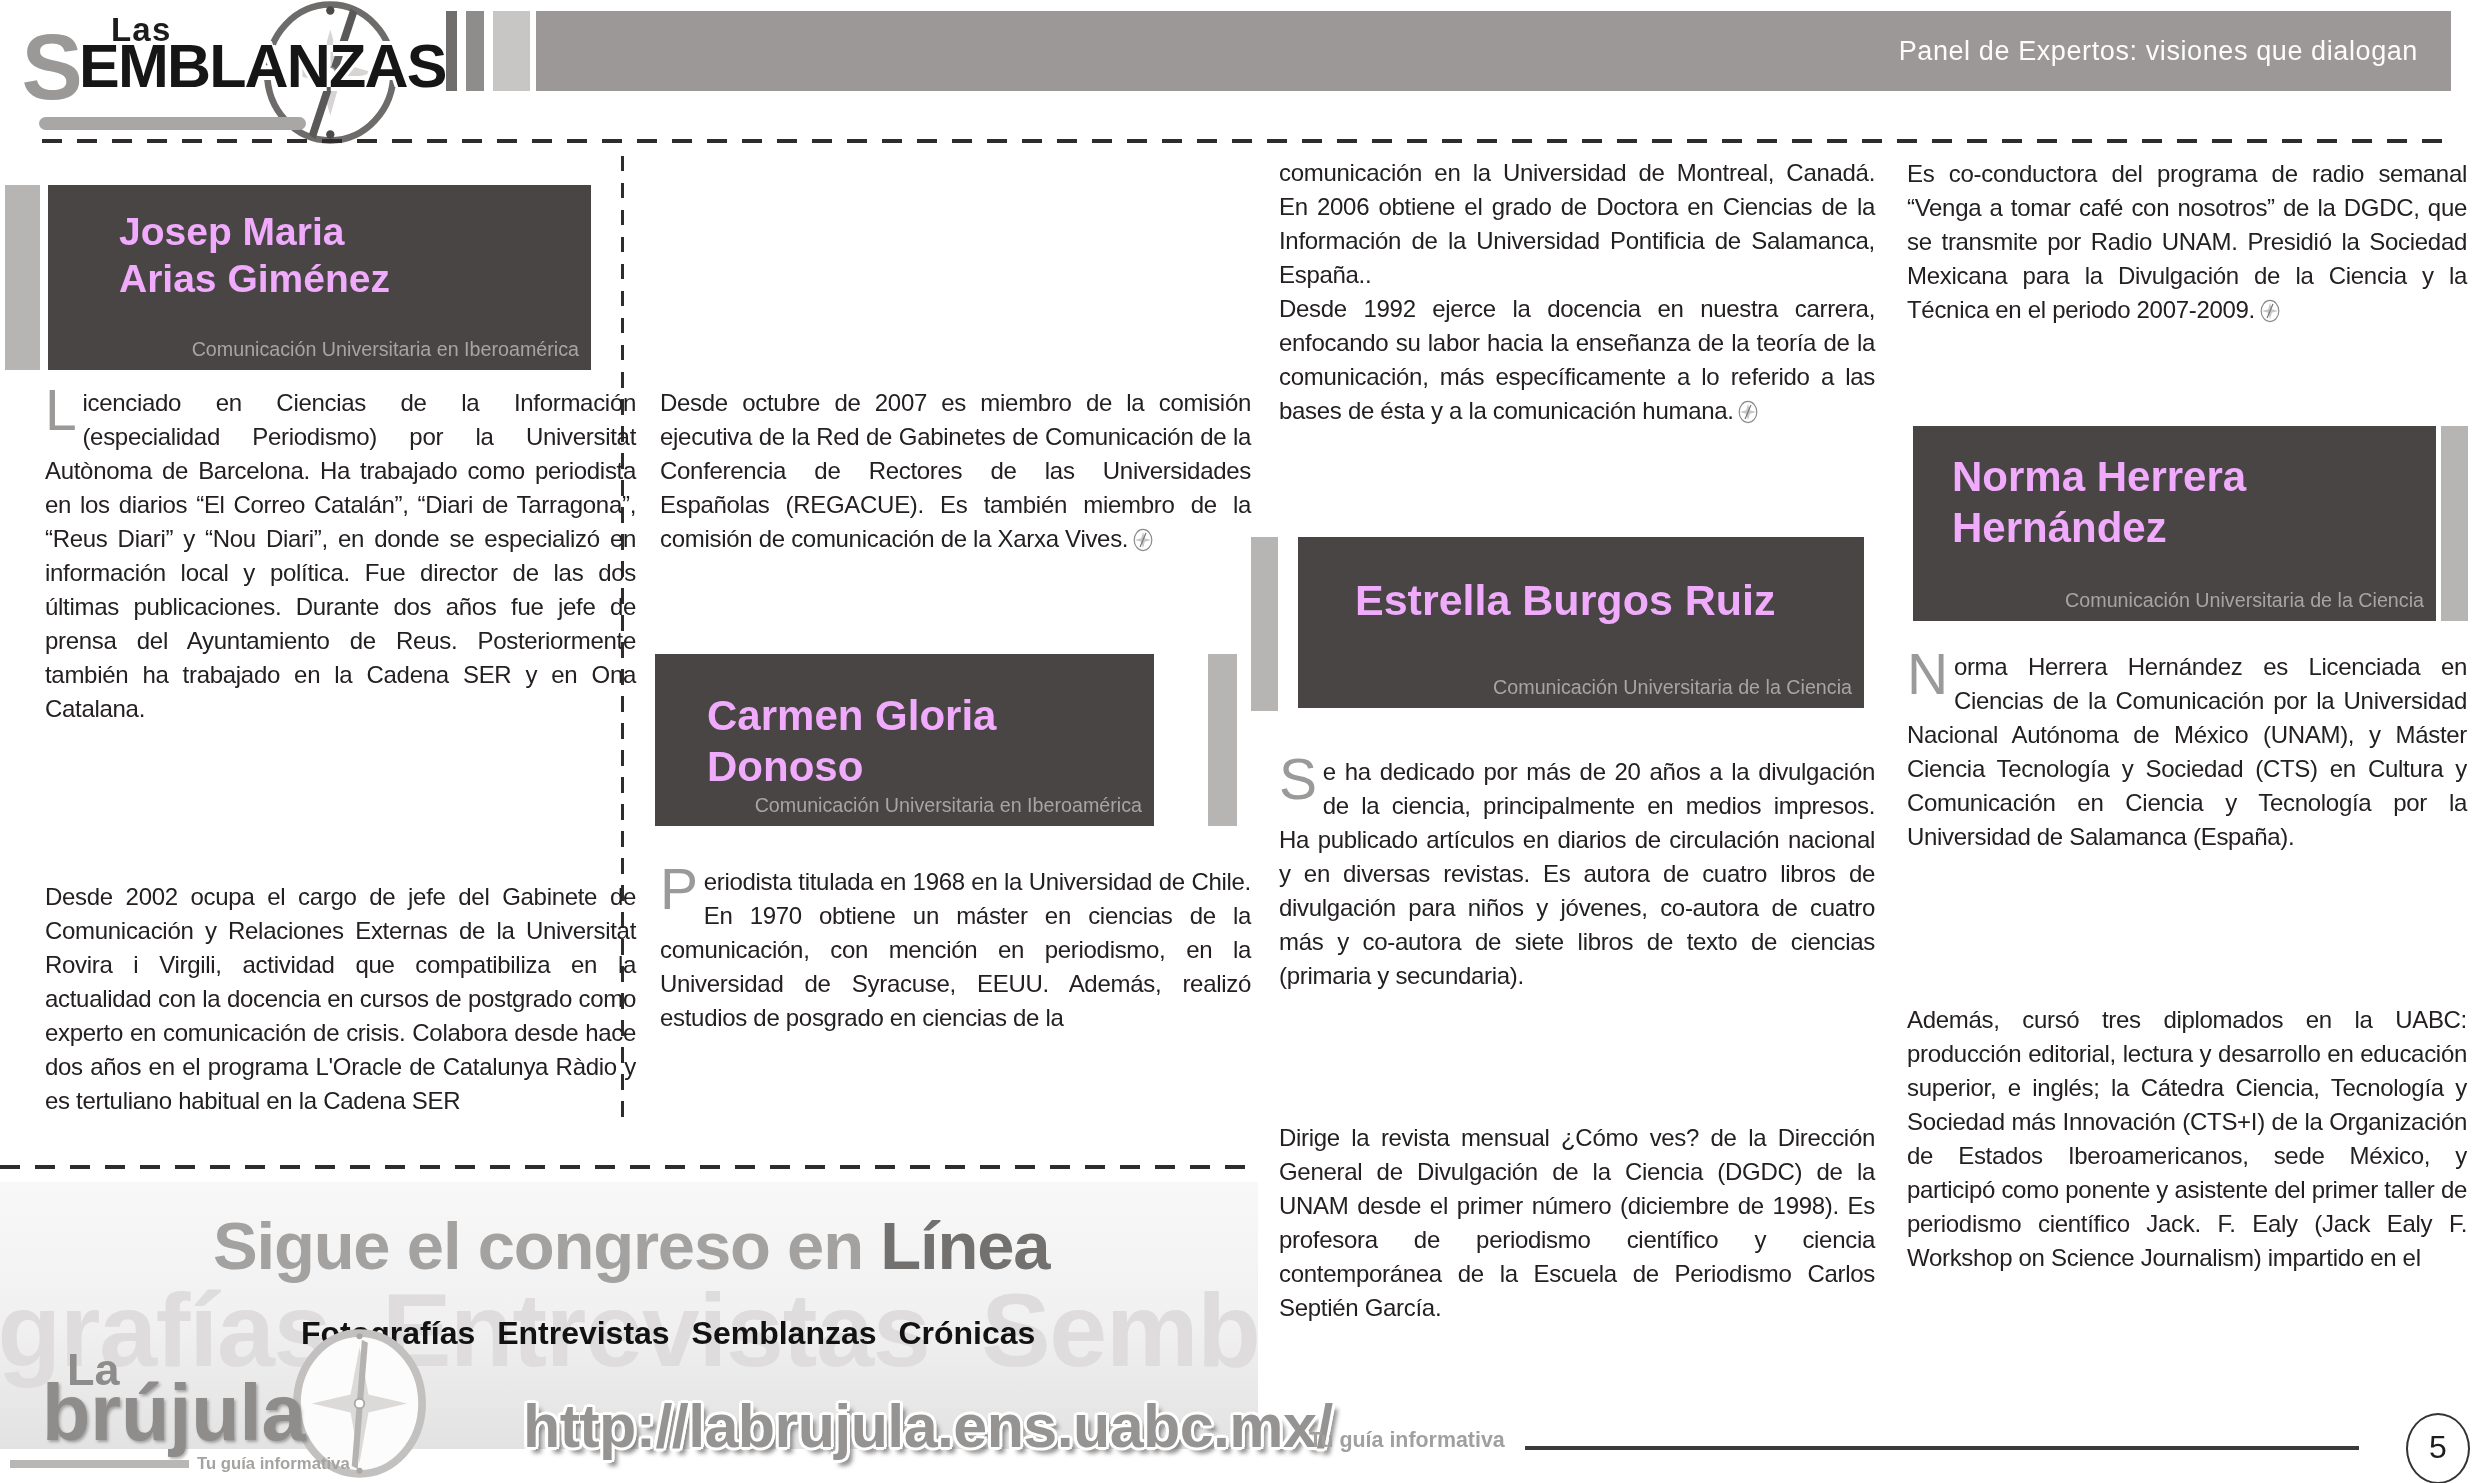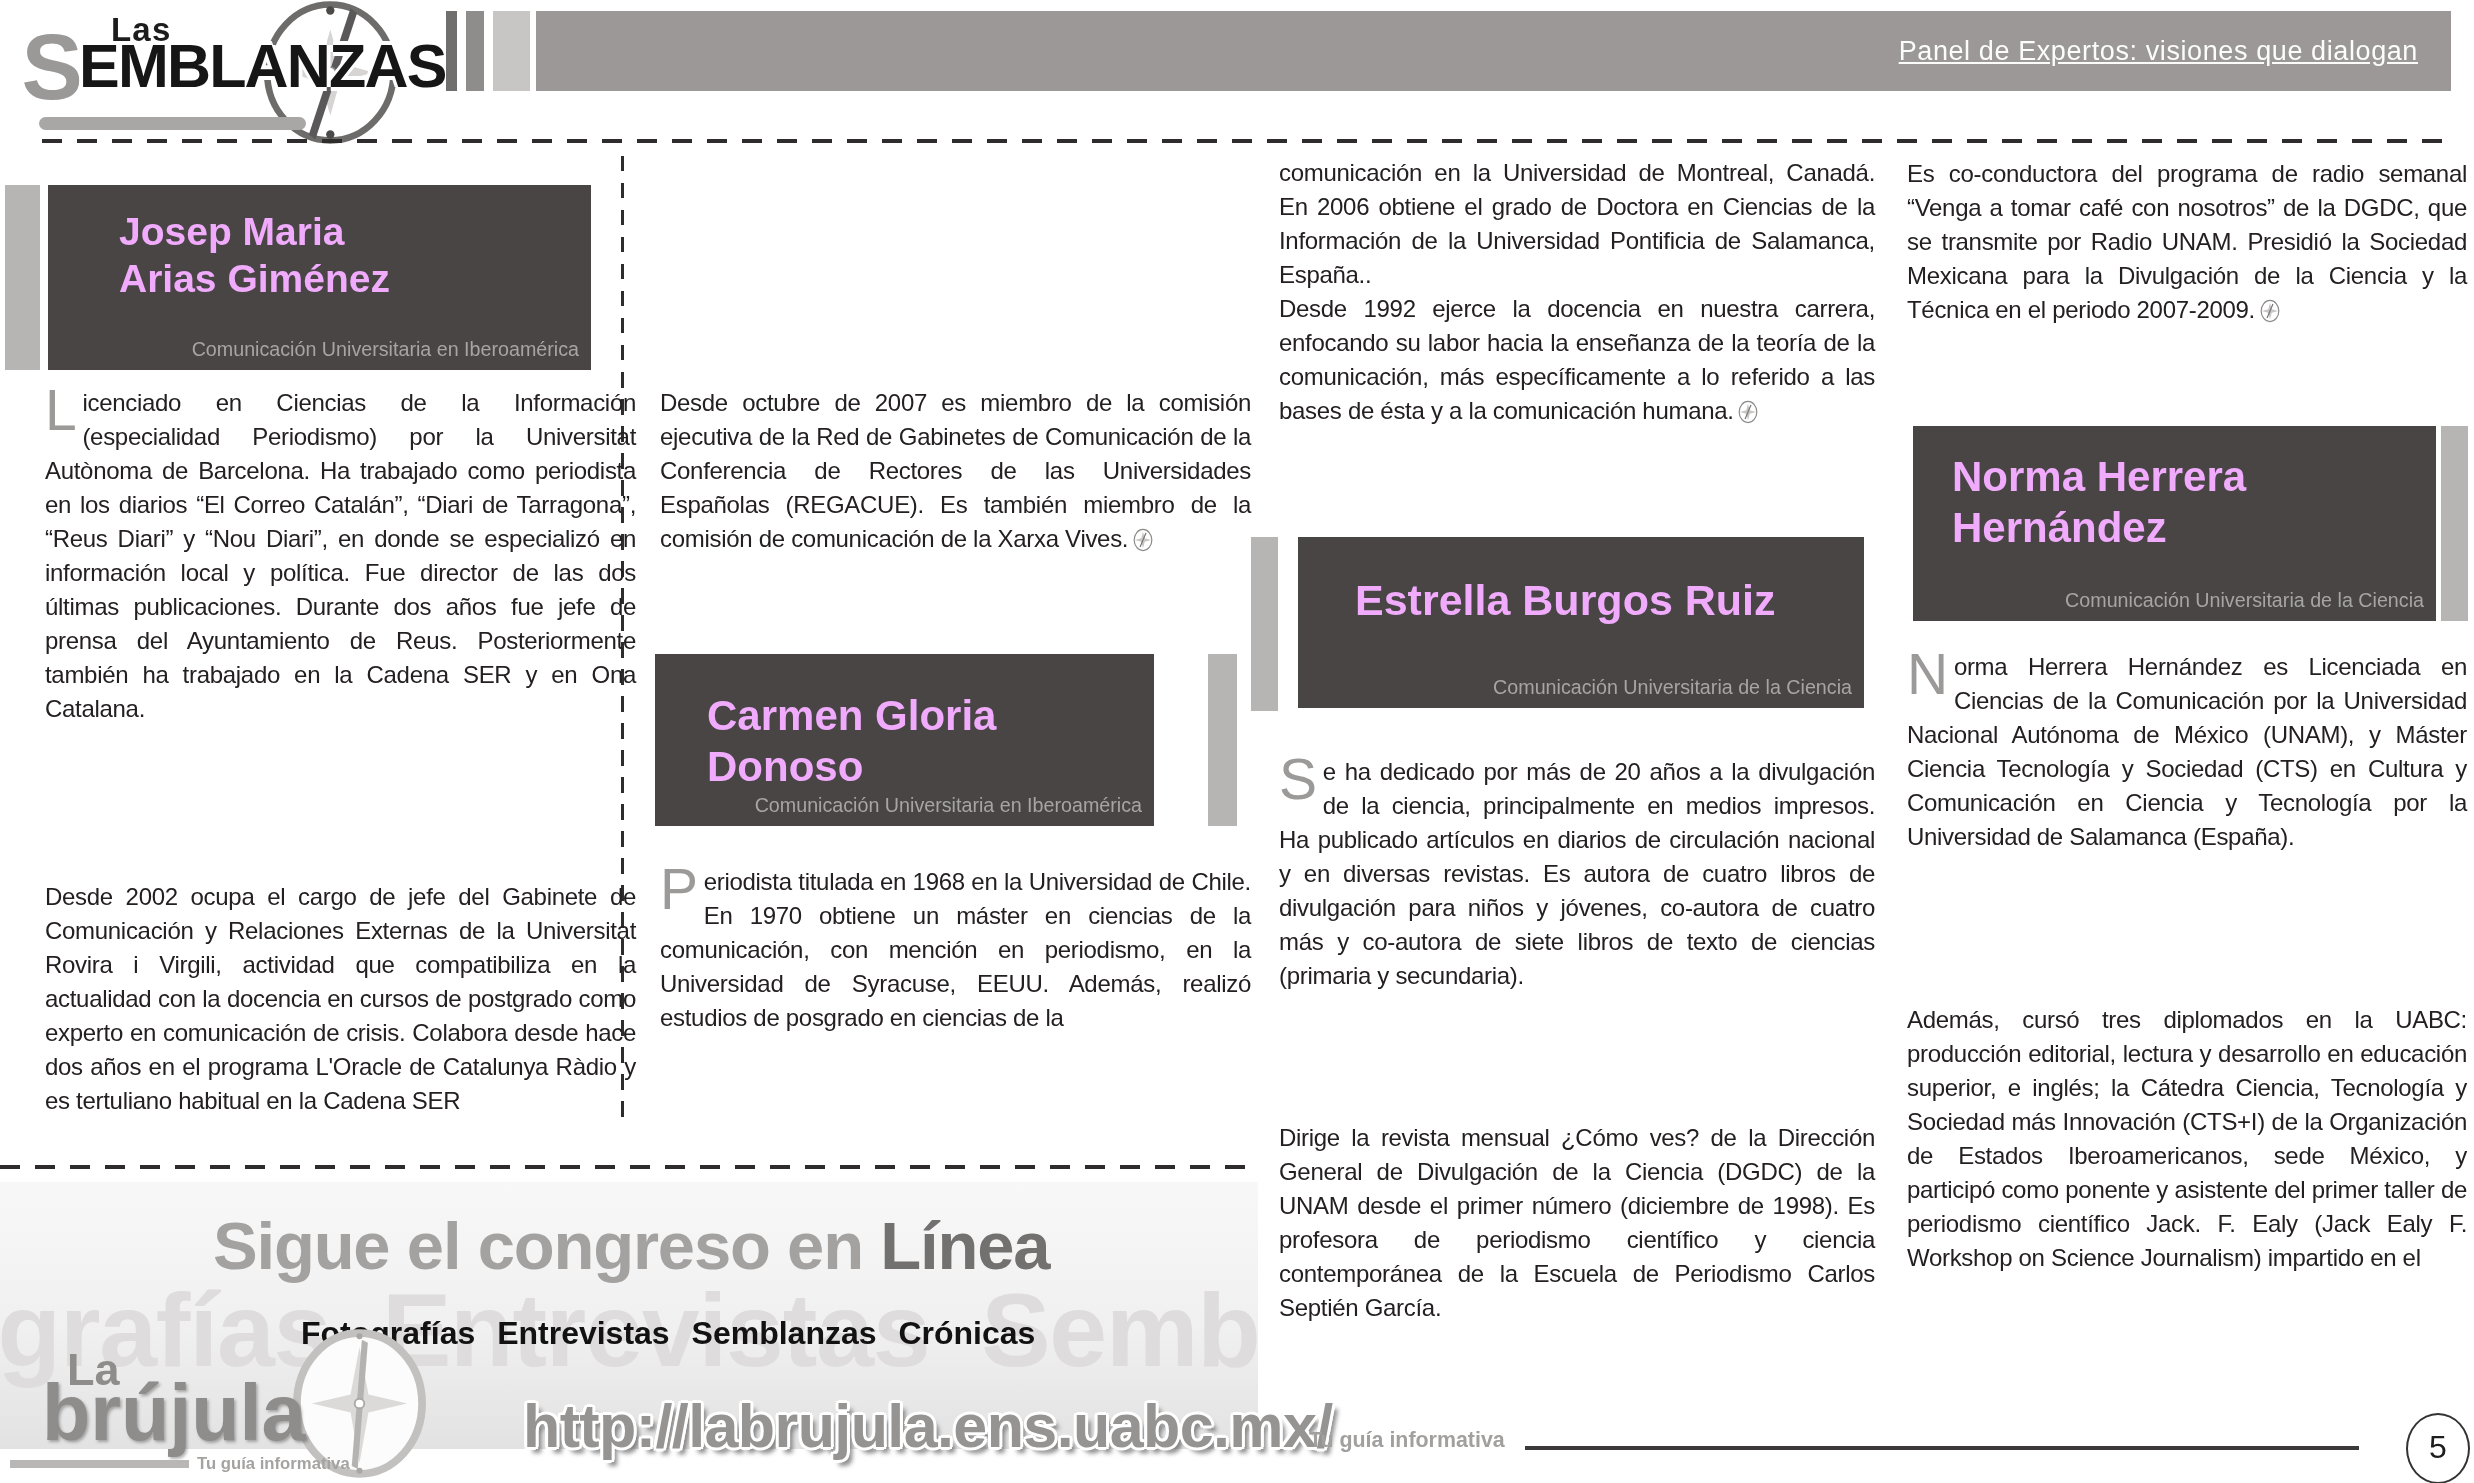--- a/index.html
+++ b/index.html
@@ -13,21 +13,21 @@
   .logo-s{left:21.4px;top:21.4px;font-size:92px;line-height:1;font-weight:700;color:#9b9998;}
   .logo-emblanzas{left:79px;top:36px;font-size:61px;line-height:1;font-weight:700;color:#161616;letter-spacing:-1.8px;
     text-shadow:-3.6px 0 0 #fff,3.6px 0 0 #fff,0 -3.6px 0 #fff,0 3.6px 0 #fff;}
   .logo-underline{left:39px;top:117px;width:267px;height:13px;background:#a9a7a6;border-radius:6.6px;}
   .logo-compass{left:260px;top:1.2px;}
   .head-bar1{left:446px;top:10.7px;width:10.7px;height:80px;background:#716f6e;}
   .head-bar2{left:466px;top:10.7px;width:18px;height:80px;background:#8f8d8c;}
   .head-bar3{left:493px;top:10.7px;width:37px;height:80px;background:#c8c6c5;}
   .head-band{left:536px;top:10.7px;width:1915px;height:80px;background:#9b9897;}
   .head-band span{display:block;line-height:80px;text-align:right;padding-right:33px;
-    font-size:27px;color:#fcfcfc;letter-spacing:0.6px;text-decoration:underline;}
+    font-size:27px;color:#fcfcfc;letter-spacing:0.6px;}
   .hdash{height:3.6px;background:repeating-linear-gradient(90deg,#2e2c2c 0 20px,transparent 20px 35px);}
   .vdash{width:3px;background:repeating-linear-gradient(180deg,#2e2c2c 0 15.5px,transparent 15.5px 27px);}
   .dash-top{left:42px;top:139px;width:2412px;}
   .dash-col12{left:621px;top:156px;height:971px;}
   .dash-banner{left:0;top:1165px;width:1258px;}
   
   .namebox{background:#494545;color:#fff;}
   .namebox .nm{position:absolute;font-weight:700;color:#f0abfc;line-height:1.22;}
   .namebox .sub{position:absolute;right:12px;bottom:9.5px;font-size:19.7px;color:#a7a5a4;}
   .sidebar{background:#b7b5b4;}

